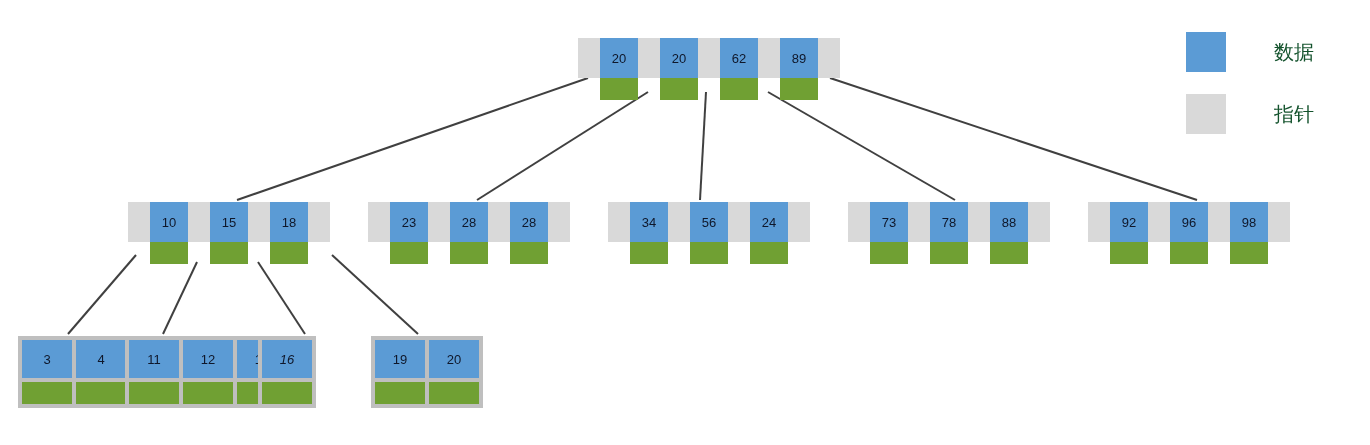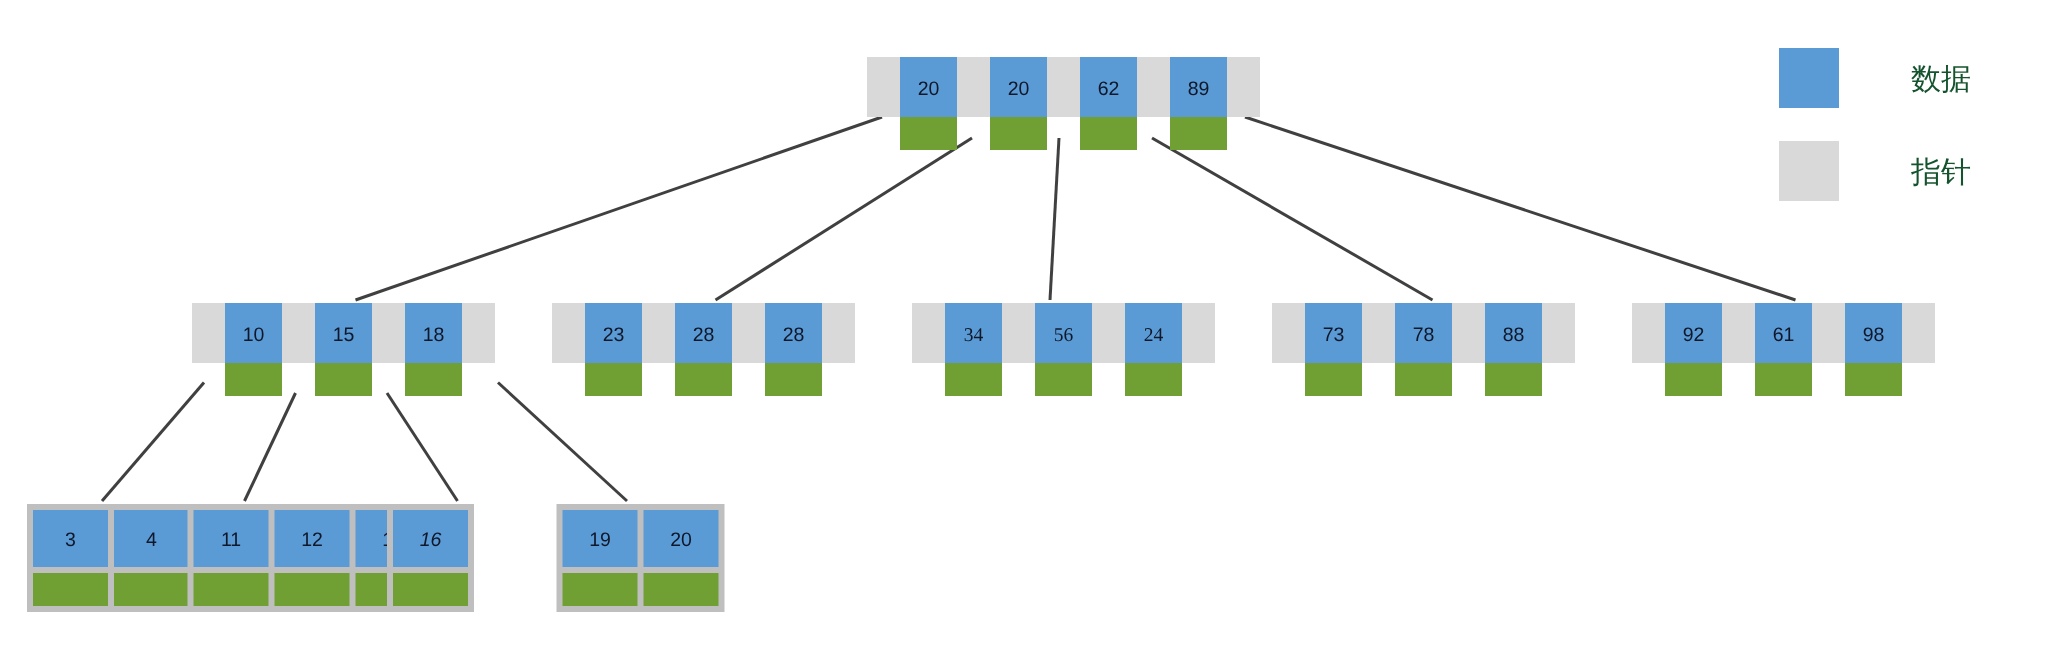--- a/index.html
+++ b/index.html
@@ -220,21 +220,21 @@
         </div>
         <div class="slot">
           <div class="cell-data">28</div>
           <div class="cell-green"></div>
         </div>
         <div class="slot">
           <div class="cell-ptr"></div>
           <div class="cell-blank"></div>
         </div>
       </div>
-      <div class="node node-internal" style="left: 608px; top: 202px; font-family: Liberation Serif, serif;">
+      <div class="node node-internal" style="left: 608px; top: 202px;">
         <div class="slot">
           <div class="cell-ptr"></div>
           <div class="cell-blank"></div>
         </div>
         <div class="slot">
           <div class="cell-data">34</div>
           <div class="cell-green"></div>
         </div>
         <div class="slot">
           <div class="cell-ptr"></div>
@@ -294,21 +294,21 @@
         </div>
         <div class="slot">
           <div class="cell-data">92</div>
           <div class="cell-green"></div>
         </div>
         <div class="slot">
           <div class="cell-ptr"></div>
           <div class="cell-blank"></div>
         </div>
         <div class="slot">
-          <div class="cell-data">61</div>
+          <div class="cell-data">96</div>
           <div class="cell-green"></div>
         </div>
         <div class="slot">
           <div class="cell-ptr"></div>
           <div class="cell-blank"></div>
         </div>
         <div class="slot">
           <div class="cell-data">98</div>
           <div class="cell-green"></div>
         </div>

